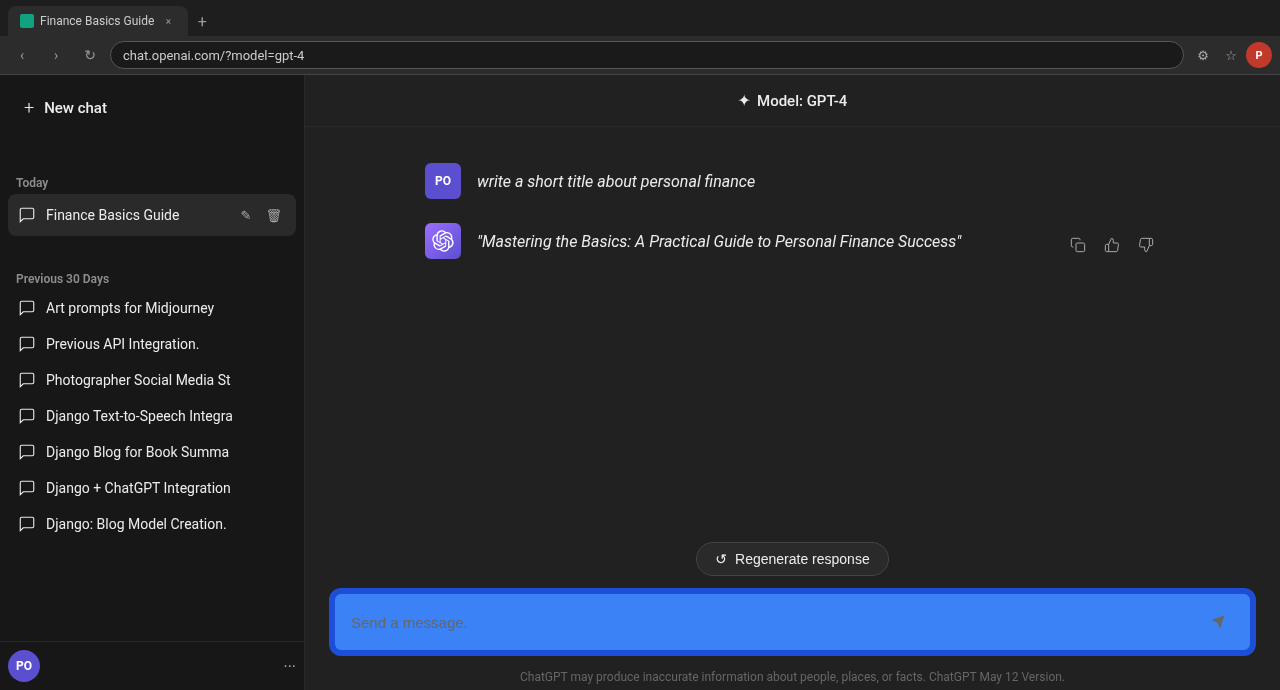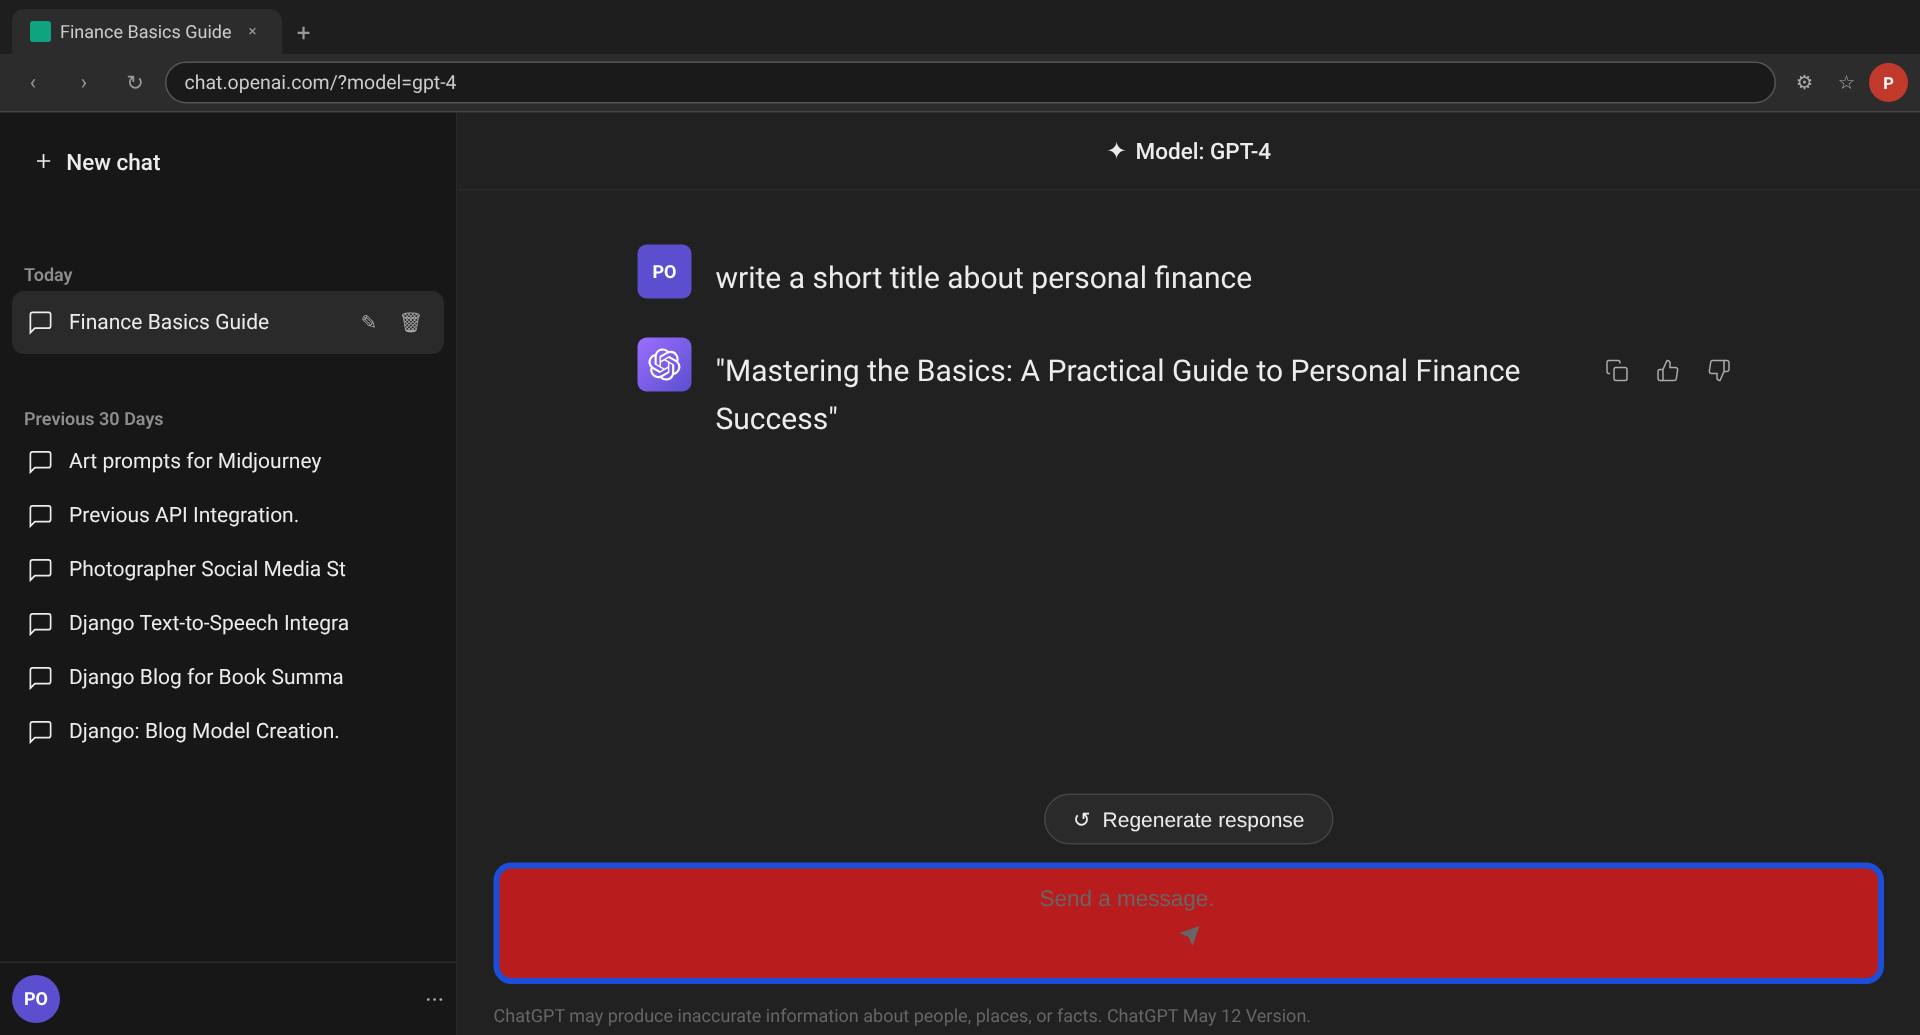--- a/index.html
+++ b/index.html
@@ -261,24 +261,25 @@
       border-radius: 6px;
       display: flex; align-items: center; justify-content: center;
     }
     .gpt-logo {
       width: 22px; height: 22px;
       fill: white;
     }
 
     .message-content {
       flex: 1;
-      font-size: 20px;
+      font-size: 16px;
       line-height: 1.6;
       color: #ececec;
       padding-top: 6px;
+      font-style: italic;
     }
     .message-actions {
       display: flex;
       gap: 6px;
       margin-top: 0;
       align-items: center;
       flex-shrink: 0;
       padding-top: 8px;
     }
     .msg-action-btn {
@@ -309,45 +310,45 @@
       padding: 8px 18px;
       color: #ececec;
       font-size: 14px;
       cursor: pointer;
     }
     .regen-icon { font-size: 14px; }
 
     .input-box {
       display: flex;
       align-items: center;
-      background: #b91c1c;
-      border: 4px solid #1d4ed8;
+      background: #3b82f6;
+      border: 6px solid #1d4ed8;
       border-radius: 12px;
       padding: 12px 16px;
-      flex-direction: column;
     }
     .message-input {
       flex: 1;
       background: none;
       border: none;
       outline: none;
       color: #ececec;
       font-size: 15px;
       resize: none;
     }
     .message-input::placeholder { color: #666; }
     .send-btn {
       width: 32px; height: 32px;
       display: flex; align-items: center; justify-content: center;
       color: #666;
       cursor: pointer;
       border-radius: 6px;
     }
 
     .disclaimer {
+      text-align: center;
       font-size: 12px;
       color: #666;
       padding: 6px 24px;
     }
   </style>
 </head>
 <body>
 
 <div class="browser-chrome">
   <div class="tab-bar">
@@ -431,20 +432,28 @@
         </div>
         <span class="chat-label">Django Text-to-Speech Integra</span>
       </div>
       <div class="chat-item">
         <div class="chat-icon">
           <svg viewBox="0 0 24 24" stroke-width="1.5">
               <path d="M21 15a2 2 0 0 1-2 2H7l-4 4V5a2 2 0 0 1 2-2h14a2 2 0 0 1 2 2z"></path>
             </svg>
         </div>
         <span class="chat-label">Django Blog for Book Summa</span>
+      </div>
+      <div class="chat-item">
+        <div class="chat-icon">
+          <svg viewBox="0 0 24 24" stroke-width="1.5">
+              <path d="M21 15a2 2 0 0 1-2 2H7l-4 4V5a2 2 0 0 1 2-2h14a2 2 0 0 1 2 2z"></path>
+            </svg>
+        </div>
+        <span class="chat-label">Django + ChatGPT Integration</span>
       </div>
       <div class="chat-item">
         <div class="chat-icon">
           <svg viewBox="0 0 24 24" stroke-width="1.5">
               <path d="M21 15a2 2 0 0 1-2 2H7l-4 4V5a2 2 0 0 1 2-2h14a2 2 0 0 1 2 2z"></path>
             </svg>
         </div>
         <span class="chat-label">Django: Blog Model Creation.</span>
       </div>
     </div>

